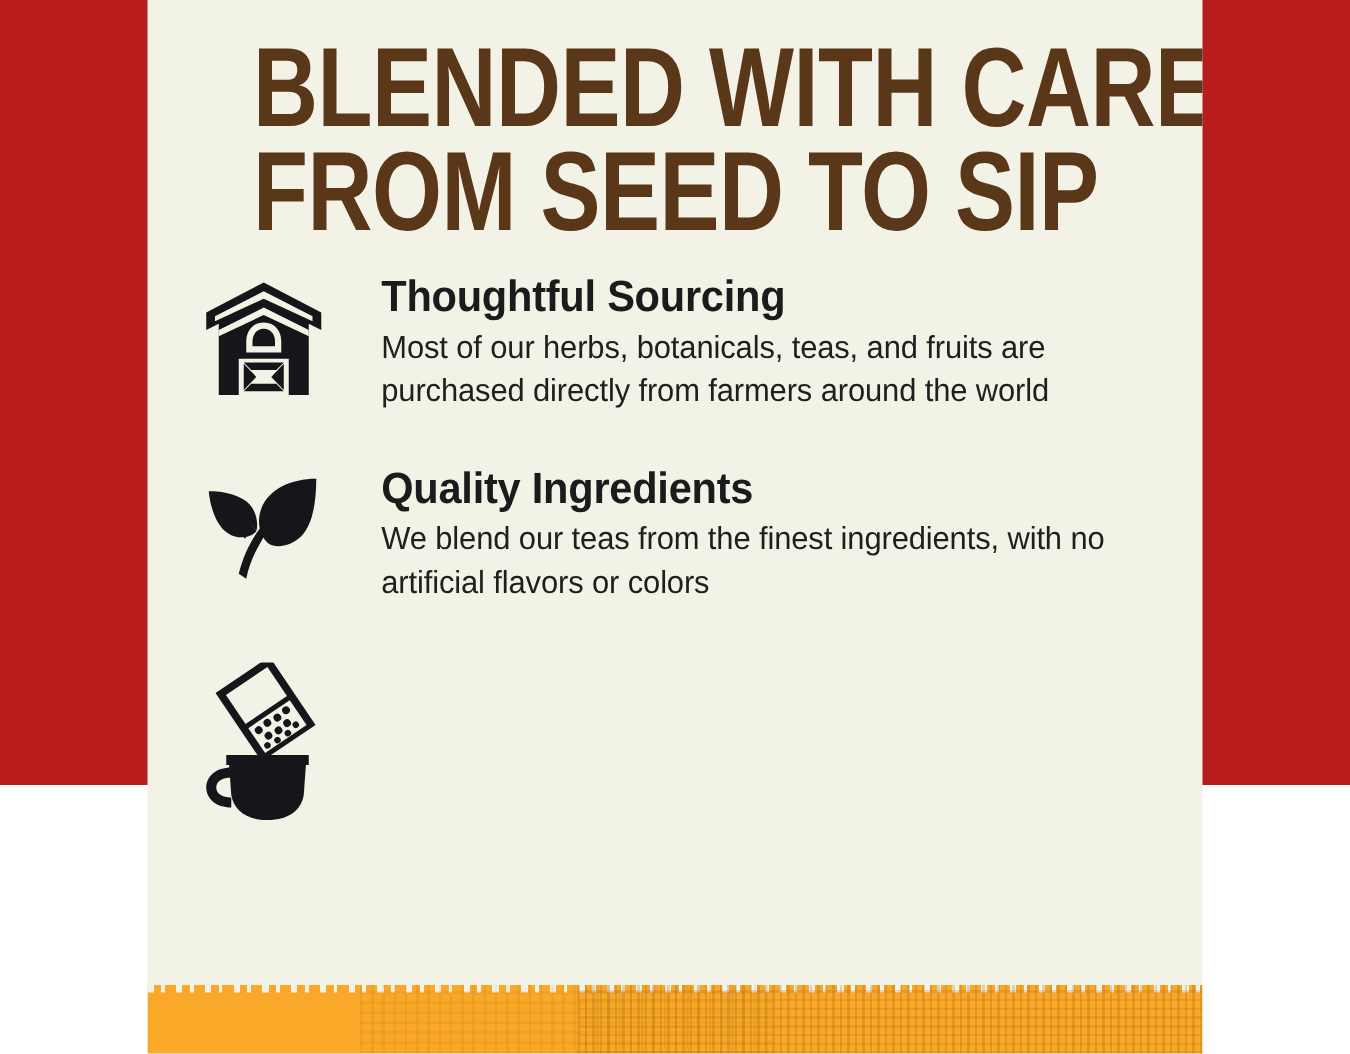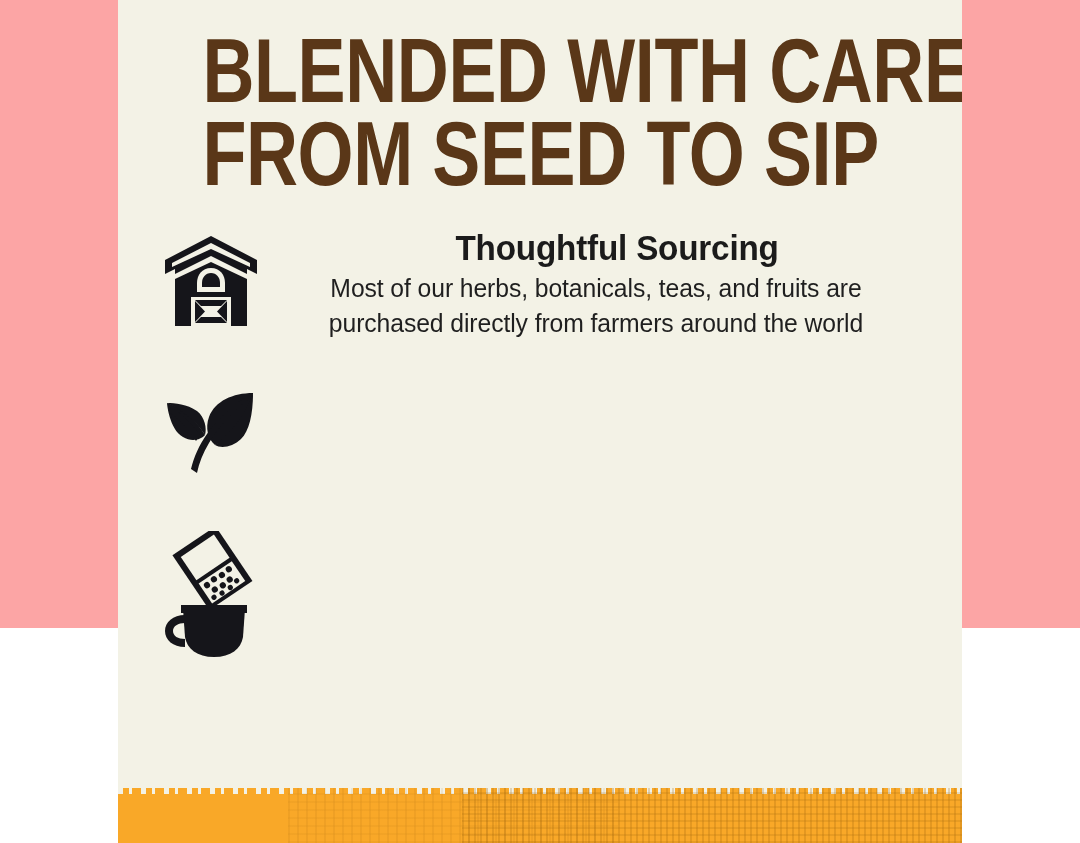--- a/index.html
+++ b/index.html
@@ -11,21 +11,21 @@
     width: 1080px;
     height: 843px;
     overflow: hidden;
     font-family: "DejaVu Sans", sans-serif;
   }
 
   #poster {
     position: relative;
     width: 1080px;
     height: 628px;
-    background: #fca5a5;
+    background: #b91c1c;
   }
 
   
   #panel {
     position: absolute;
     left: 118px;
     top: 0;
     width: 844px;
     height: 843px;
     background: #f3f2e6;
@@ -48,23 +48,22 @@
     transform: scaleX(0.80);
     transform-origin: 50% 0%;
     white-space: nowrap;
   }
   #headline .hl-line { display: block; }
 
   
   #features {
     position: absolute;
     left: 0;
-    top: 228px;
-    width: 844px;
-    text-align: center;
+    top: 218px;
+    width: 844px;
   }
 
   .feature {
     position: relative;
     display: flex;
     align-items: flex-start;
     padding-left: 38px;
     margin-bottom: 40px;
   }
 
@@ -205,20 +204,24 @@
       <div class="feature">
         <div class="feature-icon">
           <svg width="100" height="90" viewBox="0 0 100 90" aria-hidden="true">
             <path fill="#15151A" d="M92 6 C72 6 54 14 48 30 C44 41 47 52 54 58 C66 52 80 40 86 26 C90 17 92 10 92 6 Z"></path>
             <path fill="#15151A" d="M54 58 C60 62 72 60 80 52 C88 44 92 28 92 6 C84 28 72 44 54 58 Z"></path>
             <path fill="#15151A" d="M6 16 C6 16 8 42 22 50 C30 55 40 53 44 48 C38 38 28 24 6 16 Z"></path>
             <path fill="#15151A" d="M44 48 C46 42 44 30 36 24 C26 17 14 16 6 16 C26 26 38 38 44 48 Z"></path>
             <path fill="#15151A" d="M88 12 C70 26 56 42 48 56 C42 66 38 76 36 86 L30 82 C33 70 38 58 46 47 C56 33 70 20 86 9 Z"></path>
             <path fill="#15151A" d="M10 20 C22 28 32 38 39 48 L35 54 C28 43 19 33 8 25 Z"></path>
           </svg>
+        </div>
+        <div class="feature-text">
+          <div class="feature-title">Quality Ingredients</div>
+          <div class="feature-body">We blend our teas from the finest ingredients, with no artificial flavors or colors</div>
         </div>
       </div>
 
       <div class="feature">
         <div class="feature-icon">
           <svg width="100" height="128" viewBox="0 0 100 128" aria-hidden="true">
             <g transform="rotate(-34 52 38)">
               <rect x="26" y="4" width="52" height="66" fill="#15151A"></rect>
               <rect x="32" y="10" width="40" height="28" fill="#f3f2e6"></rect>
               <rect x="32" y="42" width="40" height="24" fill="#f3f2e6"></rect>

